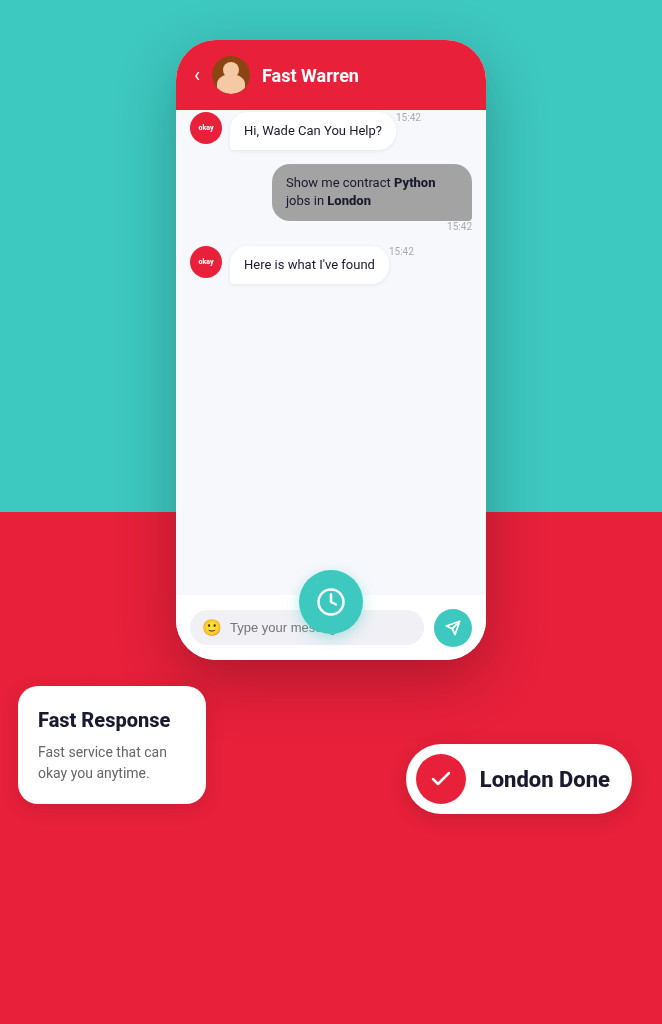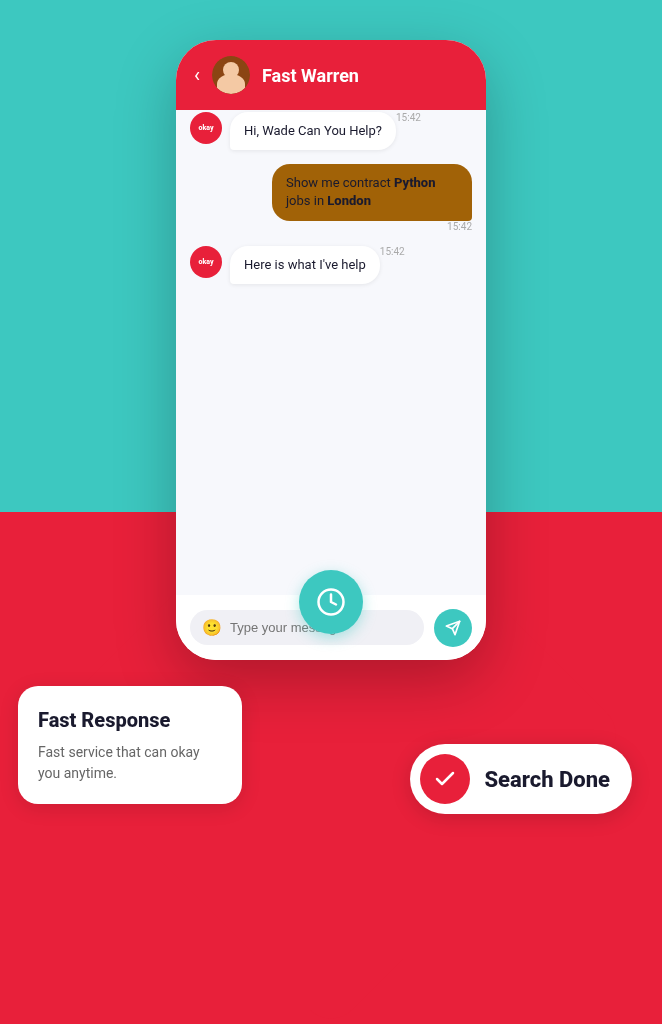--- a/index.html
+++ b/index.html
@@ -44,21 +44,21 @@
       margin-left: -210px;
       z-index: 1;
       border-radius: 30px;
     }
 
     
     .feature-card {
       position: absolute;
       left: 18px;
       bottom: 220px;
-      width: 224px;
+      width: 188px;
       background: white;
       border-radius: 20px;
       padding: 22px 20px 20px 20px;
       z-index: 10;
       box-shadow: 0 4px 20px rgba(0,0,0,0.12);
     }
 
     .feature-card-title {
       font-size: 20px;
       font-weight: 800;
@@ -257,21 +257,21 @@
     }
 
     
     .msg-user {
       display: flex;
       flex-direction: column;
       align-items: flex-end;
     }
 
     .msg-bubble-user {
-      background: #a16207;
+      background: #a3a3a3;
       border-radius: 18px 18px 4px 18px;
       padding: 10px 14px;
       max-width: 200px;
     }
 
     .msg-bubble-user .msg-text {
       font-size: 13px;
       color: #1a1a2e;
     }
 
@@ -376,21 +376,21 @@
       </div>
       <div class="msg-time">15:42</div>
     </div>
 
     <div class="msg-bot">
       <div class="bot-avatar">
         <span style="font-size:7px;font-weight:800;">okay</span>
       </div>
       <div class="msg-group">
         <div class="msg-bubble-bot">
-          <p class="msg-text">Here is what I've help</p>
+          <p class="msg-text">Here is what I've found</p>
         </div>
         <div class="msg-time">15:42</div>
       </div>
     </div>
 
     <div style="height: 120px;"></div>
   </div>
 
   <div class="chat-input-area">
     <div class="input-wrapper">
@@ -418,14 +418,14 @@
   <h3 class="feature-card-title">Fast Response</h3>
   <p class="feature-card-desc">Fast service that can okay you anytime.</p>
 </div>
 
 <div class="search-done-pill">
   <div class="search-done-icon">
     <svg width="24" height="24" viewBox="0 0 24 24" fill="none">
       <polyline points="20,6 9,17 4,12" stroke="white" stroke-width="2.5" stroke-linecap="round" stroke-linejoin="round"></polyline>
     </svg>
   </div>
-  <span class="search-done-text">Search Done</span>
+  <span class="search-done-text">London Done</span>
 </div>
 
 </body></html>

